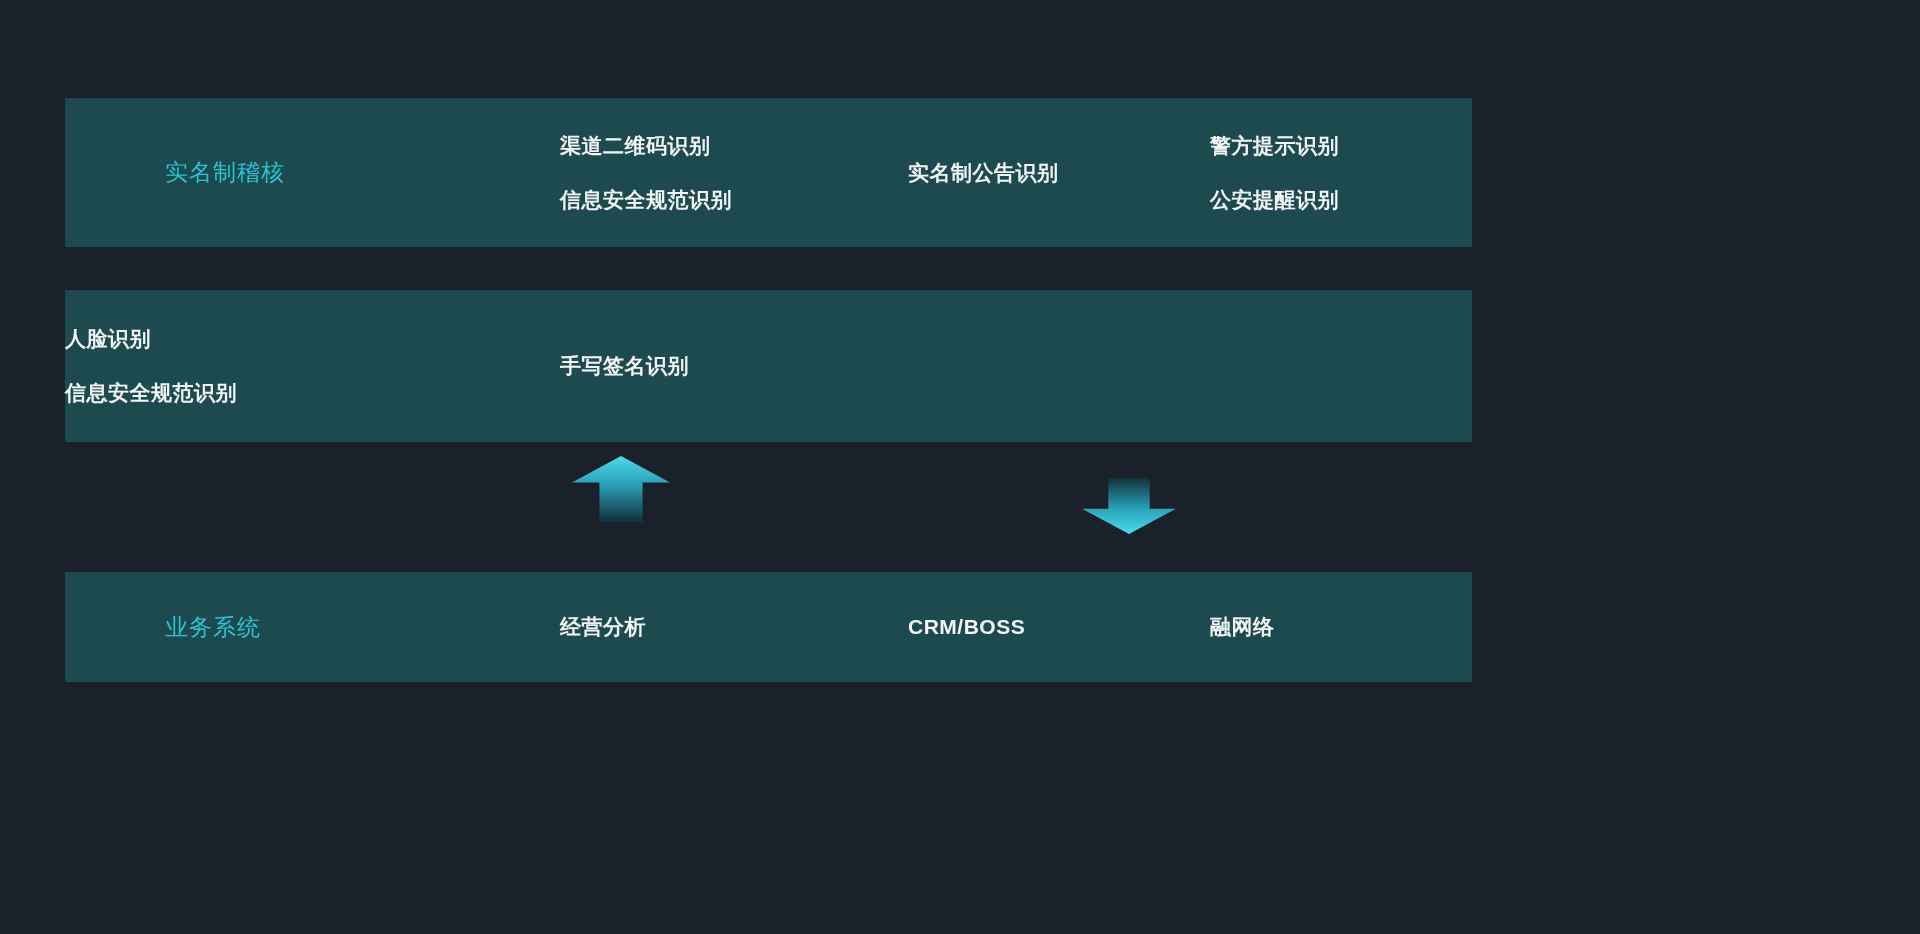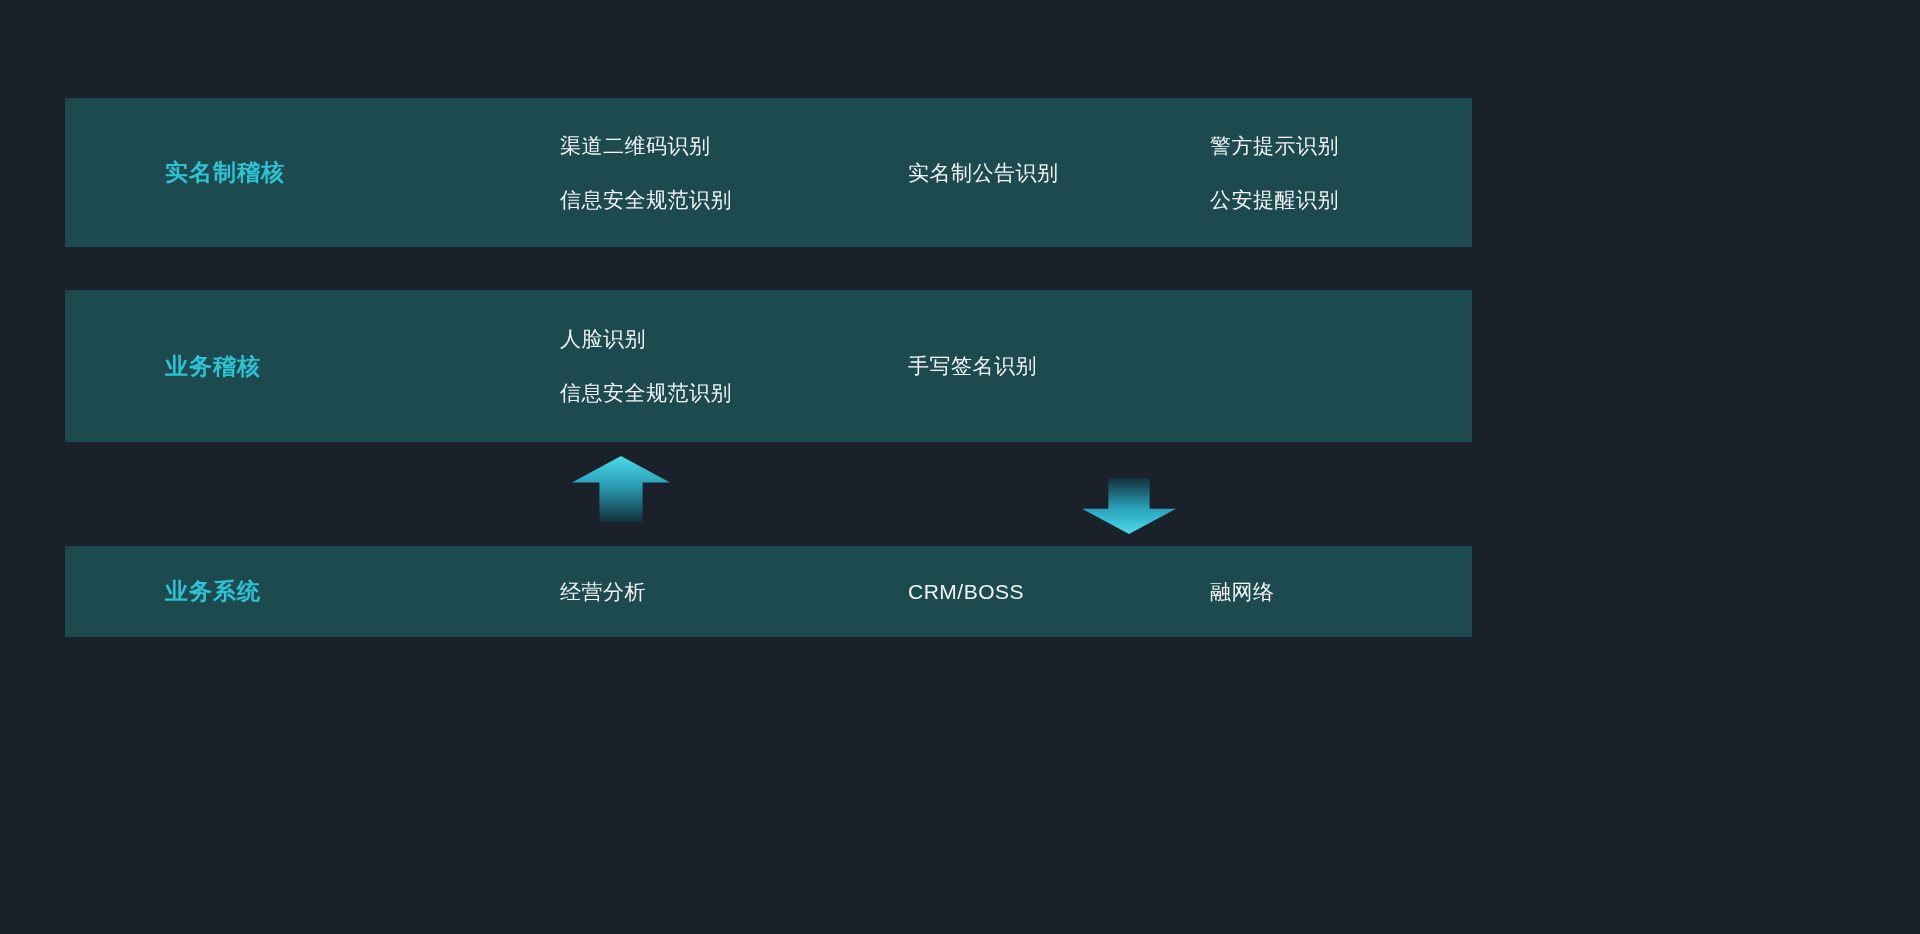--- a/index.html
+++ b/index.html
@@ -23,33 +23,34 @@
     position:absolute;
     left:65px;
     width:1407px;
     background:var(--band-background);
     display:grid;
     grid-template-columns:495px 348px 302px auto;
     align-items:center;
   }
   .band-1{top:98px;height:149px;}
   .band-2{top:290px;height:152px;}
-  .band-3{top:546px;height:91px;}
+  .band-3{top:572px;height:110px;}
   .band-label{
     color:var(--label-accent);
     font-size:23px;
-    font-weight:700;
+    font-weight:400;
     padding-left:100px;
     letter-spacing:1px;
     white-space:nowrap;
   }
   .col{
     display:flex;
     flex-direction:column;
     gap:26px;
+    font-weight:bold;
   }
   .item{
     color:var(--item-text);
     font-size:21px;
     letter-spacing:0.5px;
     white-space:nowrap;
   }
   .arrow{position:absolute;}
   .arrow-up{
     left:572px;top:456px;width:98px;height:66px;
@@ -76,21 +77,20 @@
     <div class="col">
       <div class="item">实名制公告识别</div>
     </div>
     <div class="col">
       <div class="item">警方提示识别</div>
       <div class="item">公安提醒识别</div>
     </div>
   </section>
 
   <section class="band band-2">
-    <div class="band-label">业务稽核</div>
     <div class="col">
       <div class="item">人脸识别</div>
       <div class="item">信息安全规范识别</div>
     </div>
     <div class="col">
       <div class="item">手写签名识别</div>
     </div>
   </section>
 
   <div class="arrow arrow-up"></div>

